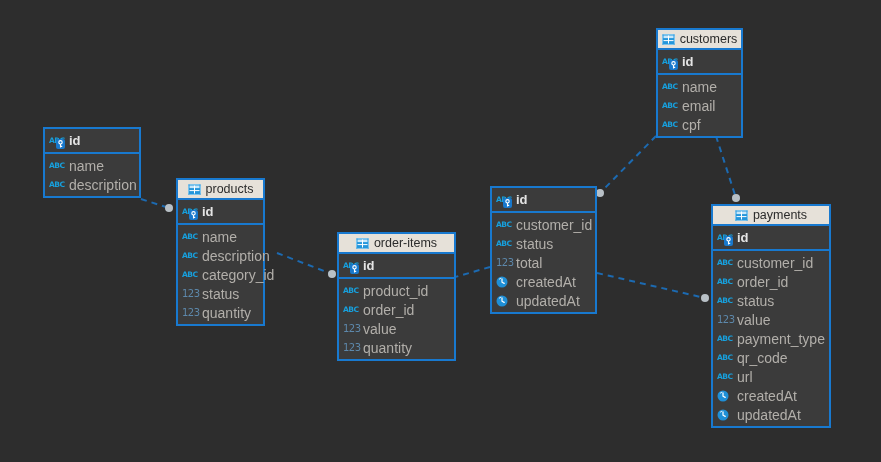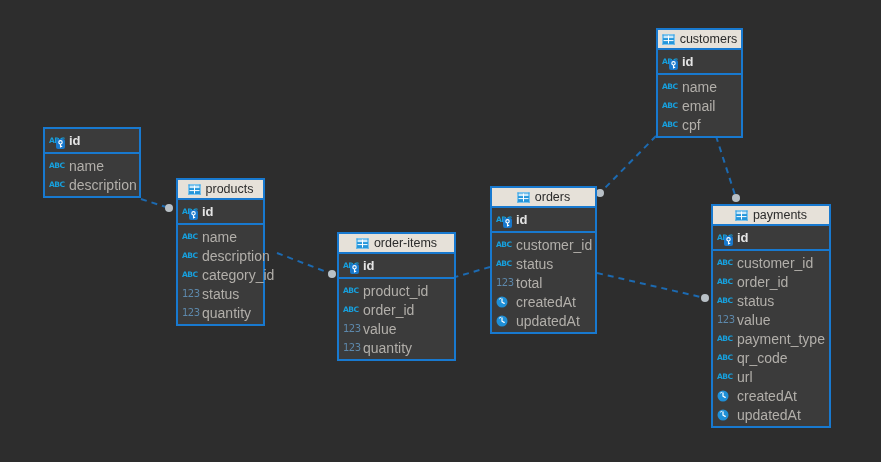--- a/index.html
+++ b/index.html
@@ -227,32 +227,20 @@
         </div>
         <div class="row col-row">
           <span class="ticon">
             <span class="num">123</span>
           </span>
           <span class="col-label">quantity</span>
         </div>
       </div>
     </div>
     <div class="entity" style="left: 490px; top: 186px; width: 107px;">
-      <div class="entity-header">
-        <span style="line-height:0">
-          <svg width="13" height="11" viewBox="0 0 13 11">
-            <rect x="0" y="0" width="13" height="11" rx="1.5" fill="#2496db"></rect>
-            <rect x="1.5" y="1.5" width="10" height="2.6" fill="#c9e8fa"></rect>
-            <line x1="6.5" y1="1.5" x2="6.5" y2="9.5" stroke="#ffffff" stroke-width="1"></line>
-            <line x1="1.5" y1="6.6" x2="11.5" y2="6.6" stroke="#ffffff" stroke-width="1"></line>
-            <rect x="0.5" y="0.5" width="12" height="10" rx="1.2" fill="none" stroke="#7cc3ec" stroke-width="1"></rect>
-          </svg>
-        </span>
-        <span class="entity-title">orders</span>
-      </div>
       <div class="pk-section">
         <div class="row pk-row">
           <span class="ticon">
             <span class="abc">ABC</span>
             <span class="key-badge">
               <svg width="9" height="10" viewBox="0 0 9 10">
                 <rect width="9" height="10" rx="2" fill="#1878cc"></rect>
                 <circle cx="4.5" cy="3.3" r="1.7" fill="none" stroke="#fff" stroke-width="1.1"></circle>
                 <path d="M4.5 5.0 V8.4 M4.5 7.4 h1.7" stroke="#fff" stroke-width="1.1" fill="none"></path>
               </svg>

